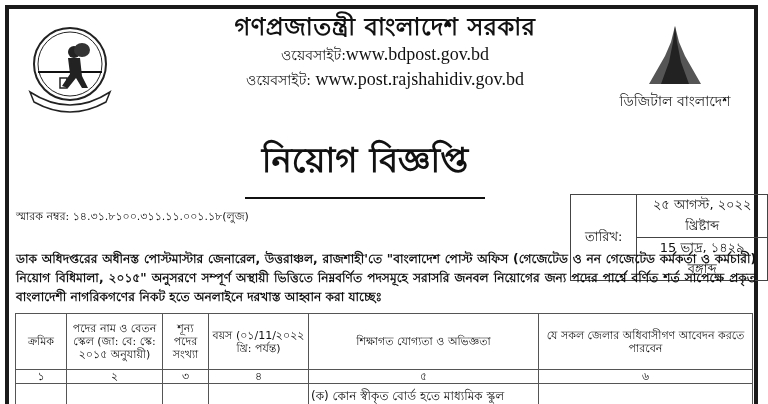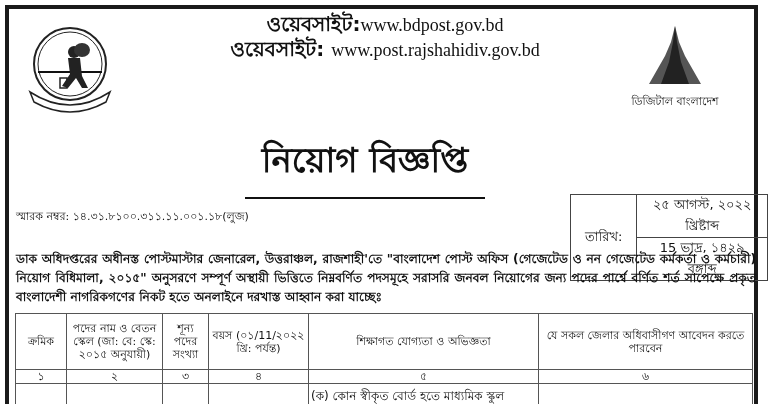--- a/index.html
+++ b/index.html
@@ -14,49 +14,50 @@
   .notice-title { position:absolute; left:245px; top:140px; width:240px; text-align:center; font-family:"DejaVu Serif", serif; font-weight:bold; font-size:34px; line-height:40px; border-bottom:2px solid #111; padding-bottom:17px; }
   .memo { position:absolute; left:16px; top:208px; font-size:11px; }
   .date-table { position:absolute; left:538px; top:194px; border-collapse:collapse; font-size:13px;margin-left:32px; }
   .date-table td { border:1px solid #444; padding:0 6px; height:18px; text-align:center; }
   .intro { position:absolute; left:16px; top:250px; width:740px; font-size:12.2px; line-height:19px; text-align:justify;font-weight:bold; }
   .main-table { position:absolute; left:15px; top:313px; border-collapse:collapse; font-size:11px; table-layout:fixed; }
   .main-table th, .main-table td { border:1px solid #555; text-align:center; padding:0 2px; font-weight:normal; line-height:13px; }
   .main-table tr.head th { height:55px; }
   .main-table tr.nums td { height:13px; }
   .main-table tr.body td { height:30px; vertical-align:top; text-align:left; padding-top:6px; }
-  .web-label { font-family:"DejaVu Sans", sans-serif; font-size:20px;font-weight:bold; }
+  .web-label { font-family:"DejaVu Sans", sans-serif; font-size:14px; }
 </style>
 </head>
 <body>
 
 <div class="frame"></div>
 
 <svg class="logo-left" viewBox="0 0 92 92">
   <circle cx="46" cy="42" r="36" fill="none" stroke="#222" stroke-width="2"></circle>
   <circle cx="46" cy="42" r="32" fill="none" stroke="#222" stroke-width="1"></circle>
   <line x1="14" y1="50" x2="78" y2="50" stroke="#111" stroke-width="2"></line>
   <circle cx="50" cy="30" r="6" fill="#222"></circle>
   <path d="M44 36 L56 36 L58 54 L64 66 L58 66 L52 56 L44 66 L38 64 L46 52 Z" fill="#222"></path>
   <ellipse cx="58" cy="28" rx="8" ry="7" fill="#333"></ellipse>
   <rect x="36" y="56" width="7" height="10" fill="none" stroke="#222" stroke-width="1.5"></rect>
   <path d="M6 70 Q46 96 86 70 L82 80 Q46 100 10 80 Z" fill="#fff" stroke="#222" stroke-width="1.5"></path>
 </svg>
 
 <div class="header">
+  <div class="gov-title">গণপ্রজাতন্ত্রী বাংলাদেশ সরকার</div>
   <div class="web"><span class="web-label">ওয়েবসাইট:</span><span>www.bdpost.gov.bd</span></div>
   <div class="web"><span class="web-label">ওয়েবসাইট: </span><span>www.post.rajshahidiv.gov.bd</span></div>
 </div>
 
 <div class="logo-right">
   <svg width="60" height="70" viewBox="0 0 60 70">
     <path d="M30 4 L34 20 L40 34 L48 48 L56 62 L4 62 L12 48 L20 34 L26 20 Z" fill="#555"></path>
     <path d="M30 4 L32 20 L36 40 L44 62 L16 62 L24 40 L28 20 Z" fill="#222"></path>
   </svg>
-  <div style="font-size:11px;line-height:11px;">ডিজিটাল বাংলাদেশ</div>
+  <div style="font-size:14px;line-height:11px;">ডিজিটাল বাংলাদেশ</div>
 </div>
 
 <div class="notice-title">নিয়োগ বিজ্ঞপ্তি</div>
 
 <div class="memo">স্মারক নম্বর: ১৪.৩১.৮১০০.৩১১.১১.০০১.১৮(লুজ)</div>
 
 <table class="date-table">
   <tbody>
       <tr>
     <td rowspan="2" style="width:60px;">তারিখ:</td>

